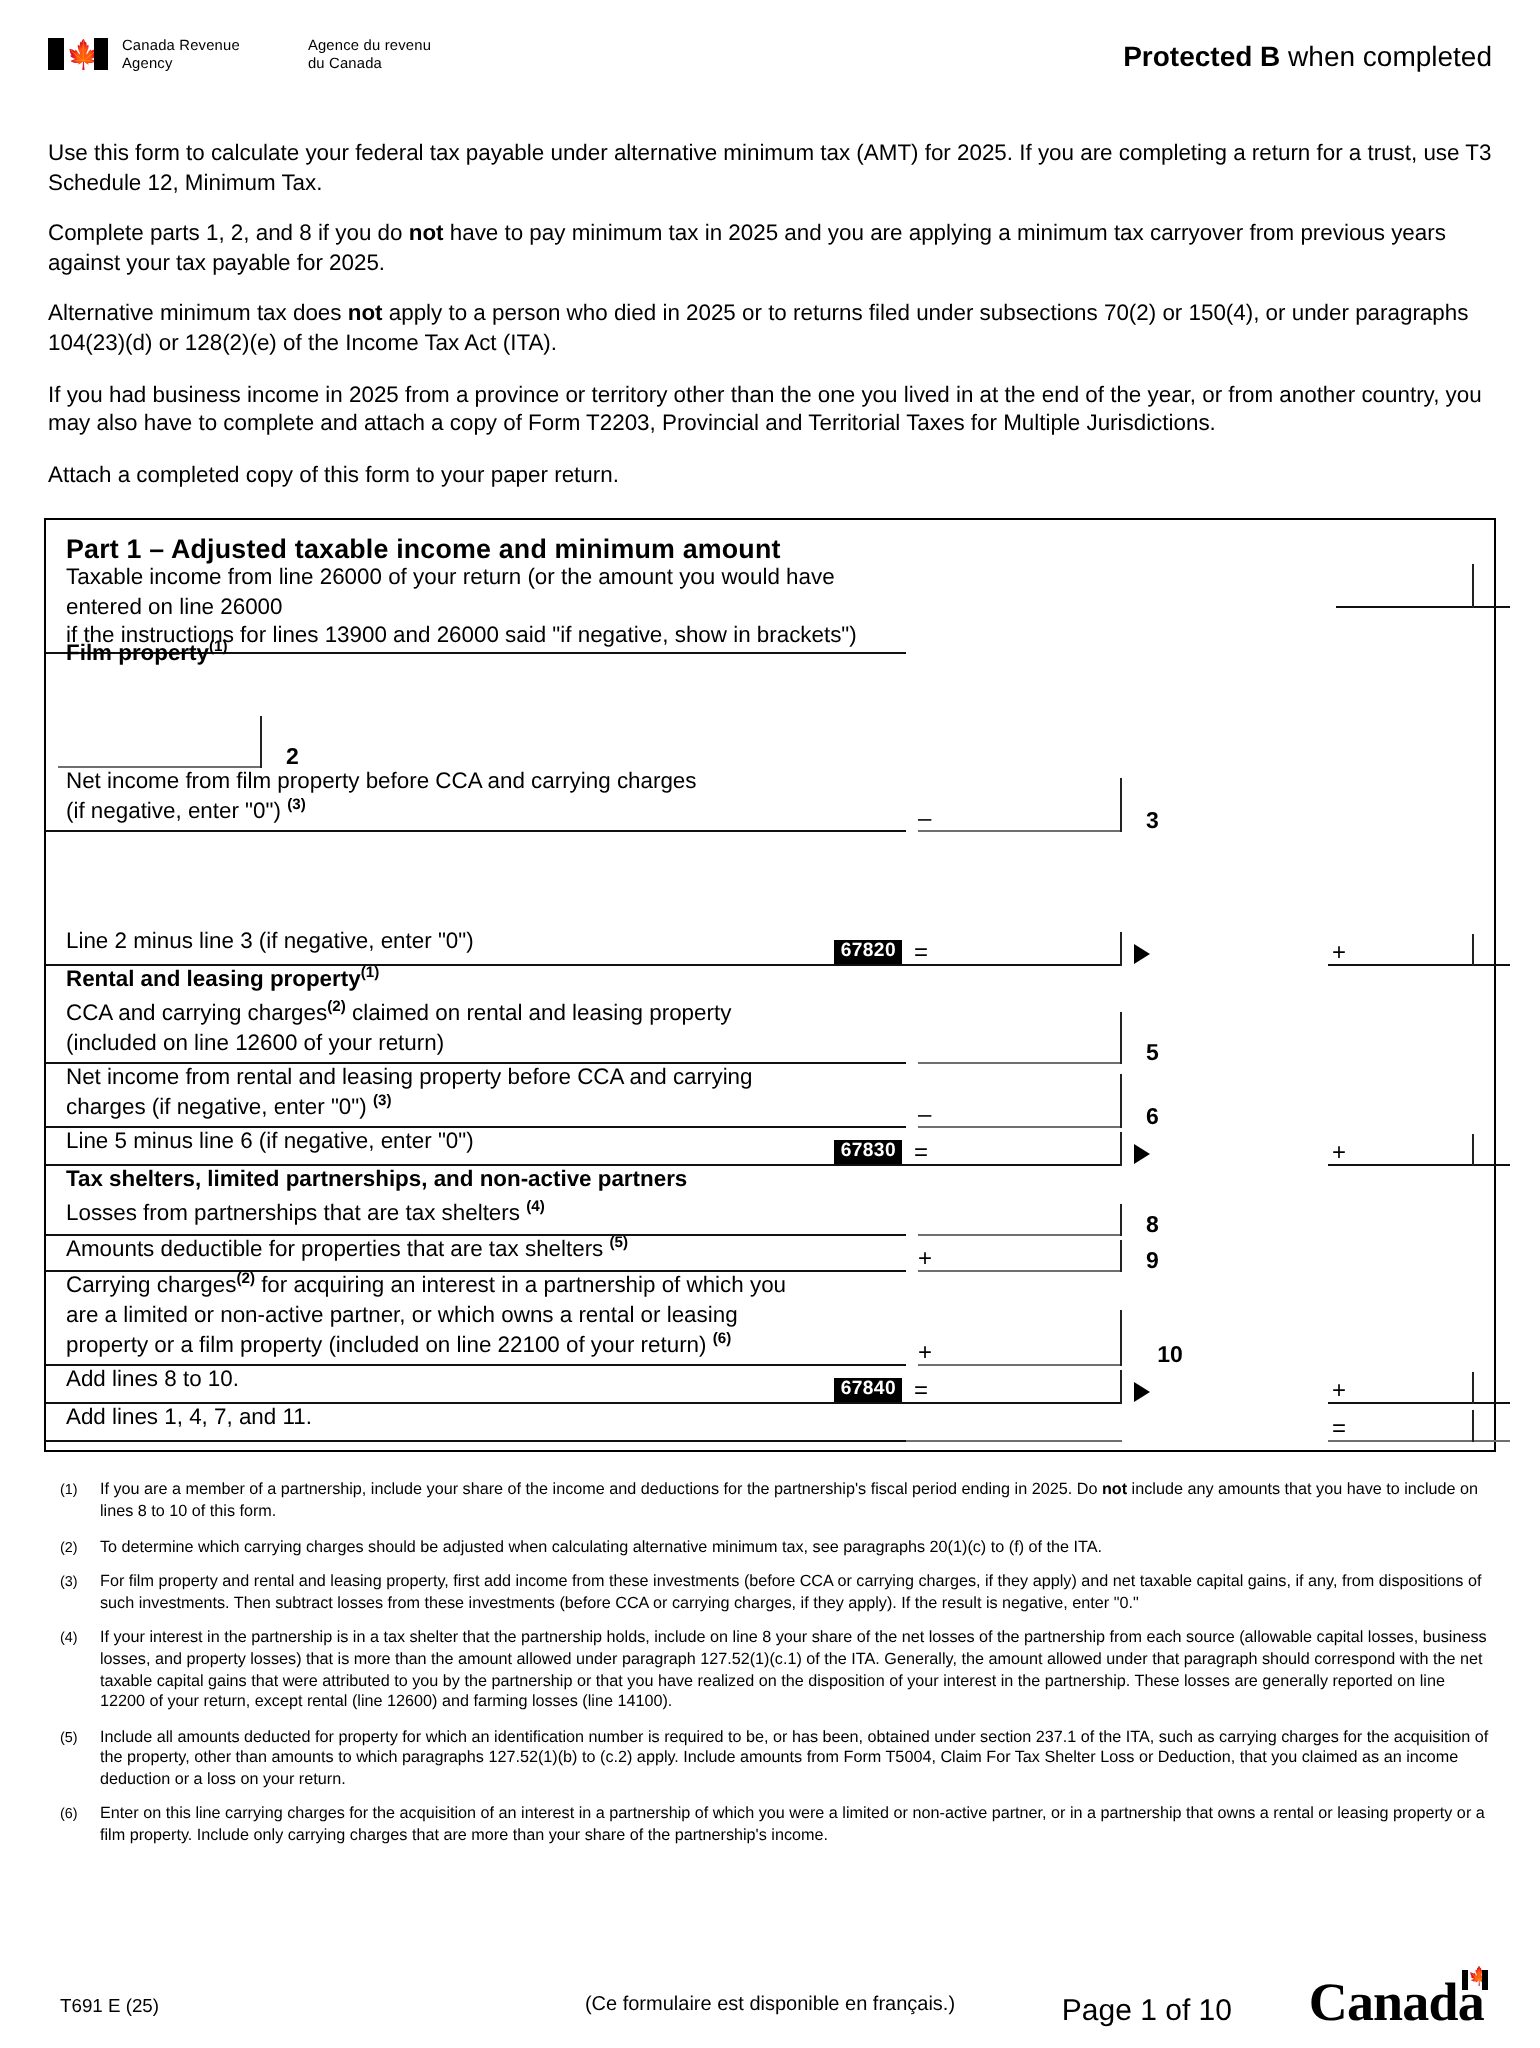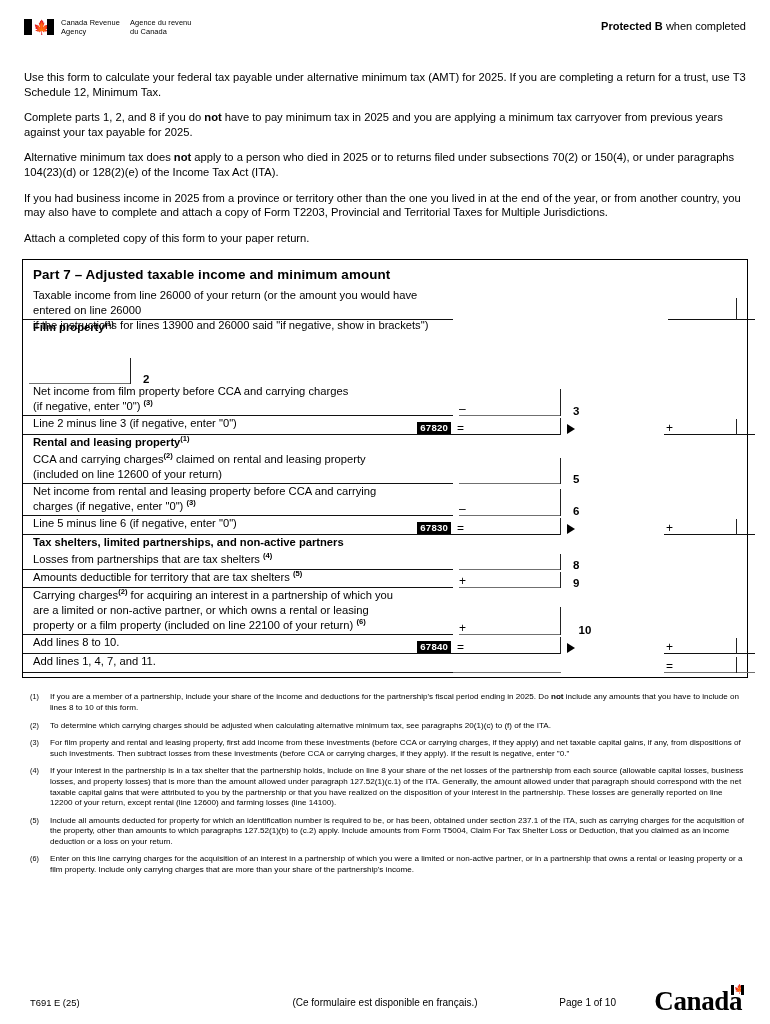--- a/index.html
+++ b/index.html
@@ -61,27 +61,27 @@
     line-height: 14px;
     color: #000;
   }
   .cra-text {
     font-size: 7.4px;
     line-height: 9.2px;
     letter-spacing: 0.1px;
     white-space: nowrap;
   }
   .cra-col2 { margin-left: 10px; }
-  .logo-cols { display: flex; }
+  .logo-cols { display: flex; gap: 24px; }
 
   .protected {
     position: absolute;
     right: 0;
     top: 4px;
-    font-size: 11px;
+    font-size: 14px;
     white-space: nowrap;
   }
   .protected b { font-weight: bold; }
 
   .form-title {
     text-align: center;
     font-size: 17px;
     font-weight: bold;
     margin: 4px 0 0 0;
     letter-spacing: 0.1px;
@@ -240,21 +240,21 @@
     position: absolute;
     left: 0; right: 0;
     top: 9px;
     text-align: center;
     font-size: 10px;
   }
   .foot-page {
     position: absolute;
     right: 130px;
     top: 9px;
-    font-size: 10px;
+    font-size: 15px;
   }
   .wordmark {
     position: absolute;
     right: 2px;
     top: -2px;
     font-family: "Liberation Serif", serif;
     font-size: 27px;
     font-weight: bold;
     letter-spacing: -0.4px;
     line-height: 30px;
@@ -307,25 +307,25 @@
 
   <div class="intro">
     <p>Use this form to calculate your federal tax payable under alternative minimum tax (AMT) for 2025. If you are completing a return for a trust, use T3 Schedule 12, Minimum Tax.</p>
     <p><span>Complete parts 1, 2, and 8 if you do </span><b>not</b><span> have to pay minimum tax in 2025 and you are applying a minimum tax carryover from previous years against your tax payable for 2025.</span></p>
     <p><span>Alternative minimum tax does </span><b>not</b><span> apply to a person who died in 2025 or to returns filed under subsections 70(2) or 150(4), or under paragraphs 104(23)(d) or 128(2)(e) of the Income Tax Act (ITA).</span></p>
     <p>If you had business income in 2025 from a province or territory other than the one you lived in at the end of the year, or from another country, you may also have to complete and attach a copy of Form T2203, Provincial and Territorial Taxes for Multiple Jurisdictions.</p>
     <p>Attach a completed copy of this form to your paper return.</p>
   </div>
 
   <div class="part-box">
-    <div class="part-title">Part 7 – Adjusted taxable income and minimum amount</div>
+    <div class="part-title">Part 1 – Adjusted taxable income and minimum amount</div>
 
     <div class="rows">
 
-      <div class="row" style="height:32px;">
+      <div class="row" style="height:32px;align-items:center;">
         <div class="lbl uline-label-dark" style="width:430px;">
           <div>Taxable income from line 26000 of your return (or the amount you would have entered on line 26000</div>
           <div>if the instructions for lines 13900 and 26000 said "if negative, show in brackets")</div>
         </div>
         <div class="amt col-a"></div>
         <div class="amt col-b"></div>
         <div class="amt col-arrow"></div>
         <div class="amt col-c">
           <span class="rule dark" style="left:4px;right:4px;bottom:0;"></span>
           <span class="tick" style="right:22px;bottom:0;height:22px;"></span>
@@ -365,21 +365,21 @@
           <span class="tick" style="right:0px;bottom:0;height:27px;"></span>
         </div>
         <div class="amt col-b">
           <span class="lineno" style="right:auto;left:12px;text-align:left;">3</span>
         </div>
         <div class="amt col-arrow"></div>
         <div class="amt col-c"></div>
         <div class="amt col-num"></div>
       </div>
 
-      <div class="row" style="height:19px;">
+      <div class="row" style="height:19px;margin-top:48px;">
         <div class="lbl uline-label-dark" style="width:430px;position:relative;">
           <span>Line 2 minus line 3 (if negative, enter "0")</span>
           <span class="boxnum">67820</span>
         </div>
         <div class="amt col-a">
           <span class="opsym eq">=</span>
           <span class="rule dark" style="left:0px;right:0;bottom:0;"></span>
           <span class="tick" style="right:0px;bottom:0;height:17px;"></span>
         </div>
         <div class="amt col-b">
@@ -476,21 +476,21 @@
         <div class="amt col-b">
           <span class="lineno" style="right:auto;left:12px;text-align:left;">8</span>
         </div>
         <div class="amt col-arrow"></div>
         <div class="amt col-c"></div>
         <div class="amt col-num"></div>
       </div>
 
       <div class="row" style="height:18px;">
         <div class="lbl uline-label-dark" style="width:430px;">
-          <span>Amounts deductible for territory that are tax shelters</span> <span class="sup">(5)</span>
+          <span>Amounts deductible for properties that are tax shelters</span> <span class="sup">(5)</span>
         </div>
         <div class="amt col-a">
           <span class="opsym">+</span>
           <span class="rule" style="left:6px;right:0;bottom:0;"></span>
           <span class="tick" style="right:0px;bottom:0;height:16px;"></span>
         </div>
         <div class="amt col-b">
           <span class="lineno" style="right:auto;left:12px;text-align:left;">9</span>
         </div>
         <div class="amt col-arrow"></div>

